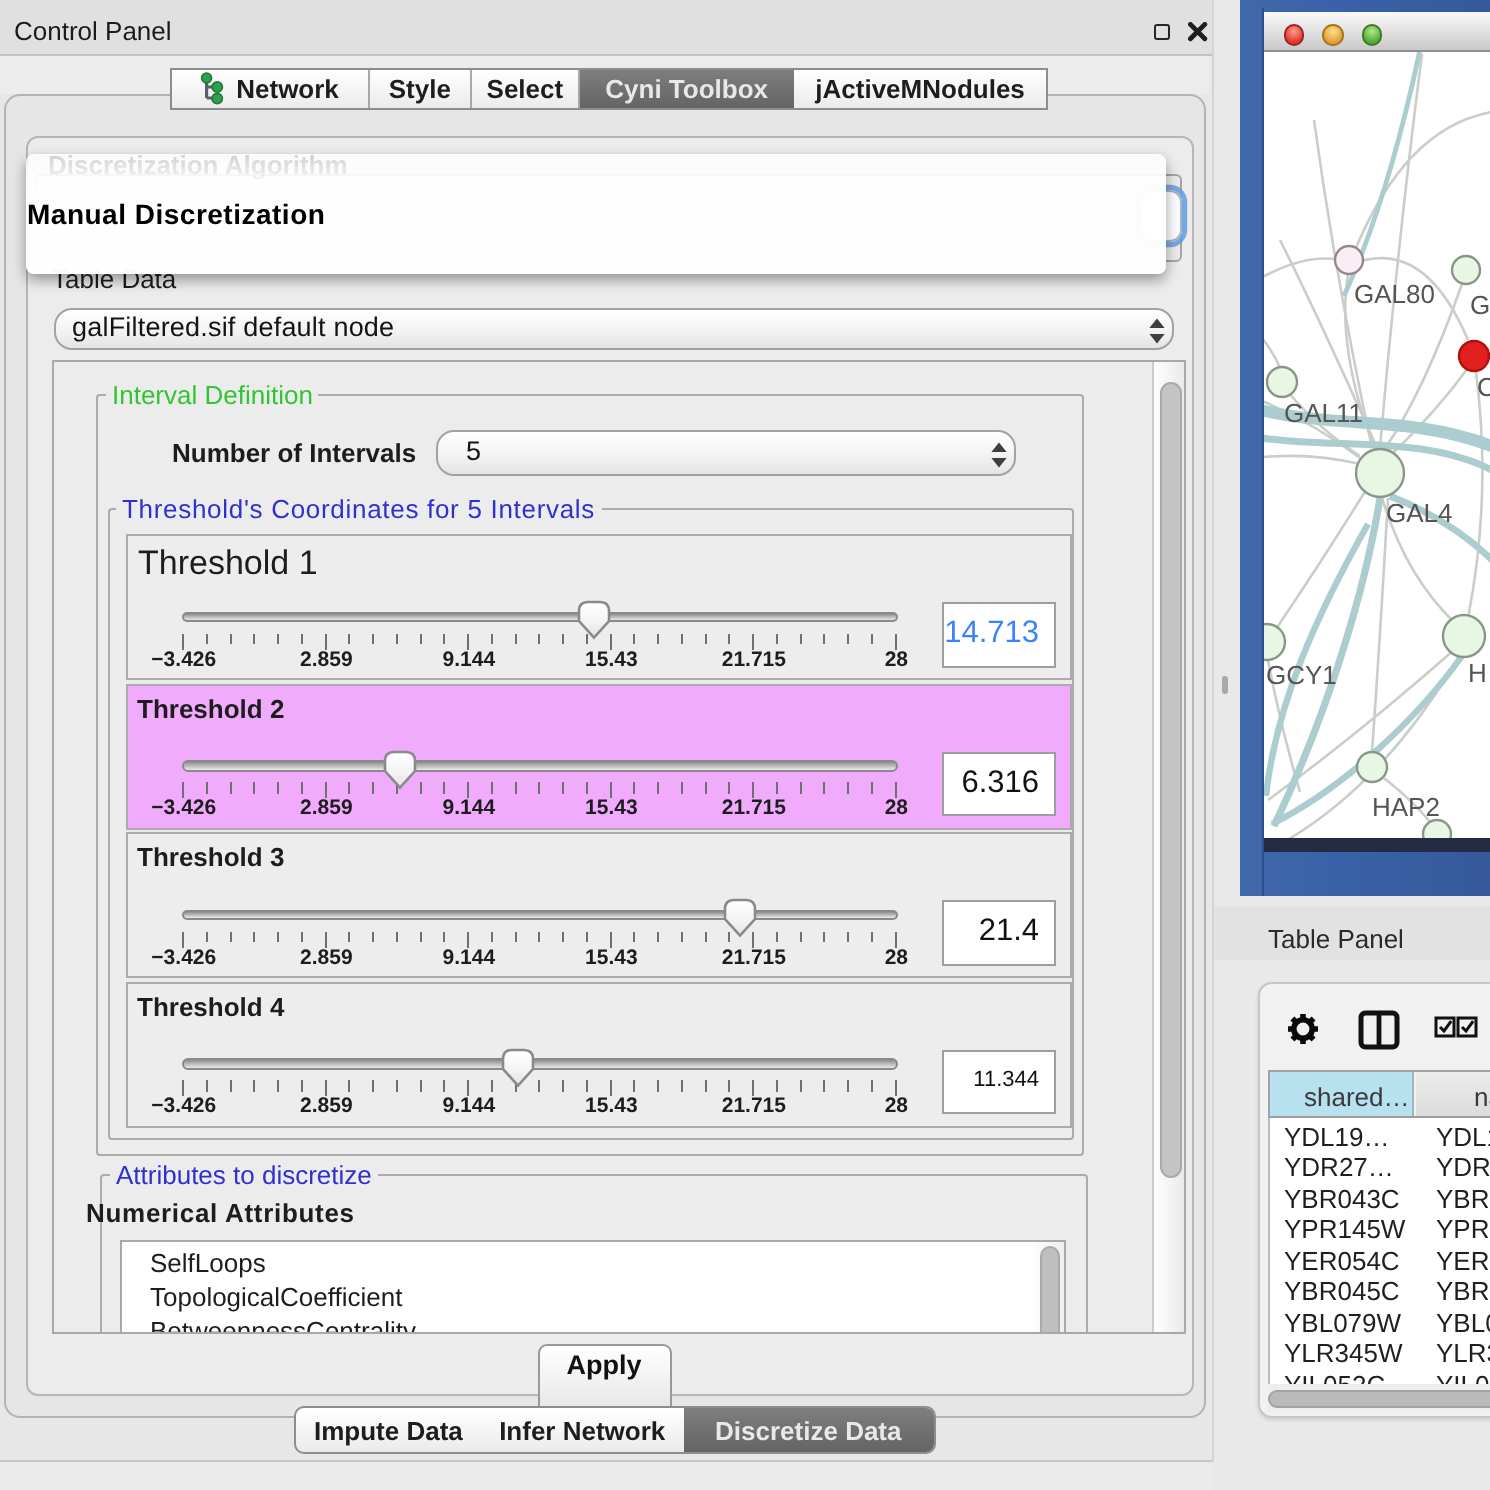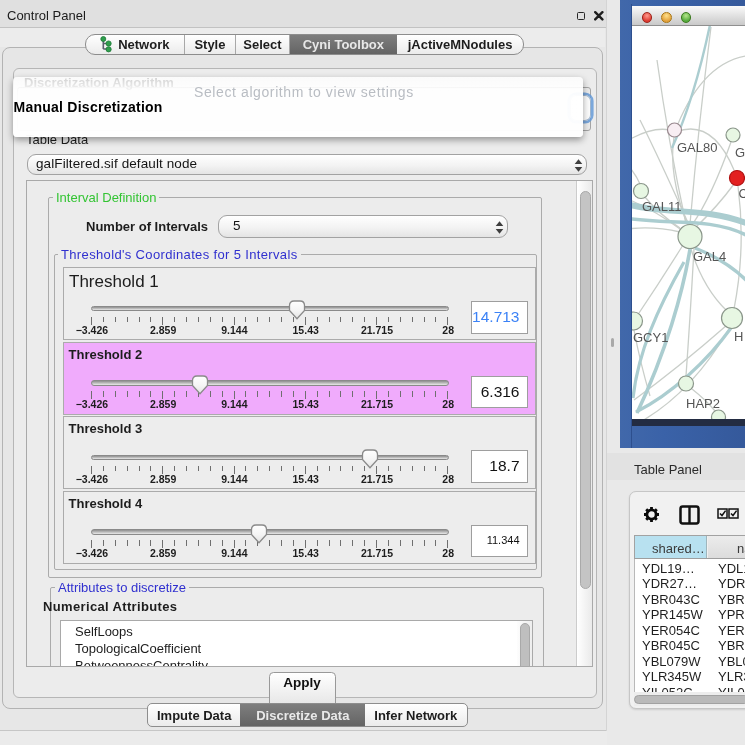--- a/index.html
+++ b/index.html
@@ -11,39 +11,38 @@
 
 <div class="a" style="left:0;top:0;width:607px;height:731px;background:#e7e7e7;border-bottom:1px solid #c6c6c6"></div>
 <div class="a" style="left:0;top:0;width:607px;height:28px;background:#e0e0e0;border-bottom:1px solid #c2c2c2"></div>
 <div class="t" style="left:7px;top:8px;font-size:13px;color:#1b1b1b">Control Panel</div>
 <div class="a" style="left:577px;top:11.5px;width:8px;height:8px;border:1.6px solid #272727;border-radius:1.5px"></div>
 <svg class="a" style="left:594px;top:11px" width="10" height="10">
       <path d="M1.2,1.2 L8.4,8.4 M8.4,1.2 L1.2,8.4" stroke="#1e1e1e" stroke-width="2.4" stroke-linecap="round"></path>
     </svg>
 <div class="a" style="left:0;top:28px;width:605px;height:19px;background:#ececec"></div>
 <div class="a" style="left:2px;top:47px;width:601px;height:662px;border:1px solid #b3b3b3;border-radius:8px;background:#e6e6e6"></div>
-<div class="a" style="left:85px;top:33.5px;width:439px;height:21.5px;border:1px solid #8d8d8d;border-radius:10px;background:linear-gradient(#ffffff,#ebebeb);display:flex;overflow:hidden">
+<div class="a" style="left:85px;top:33.5px;width:439px;height:21.5px;border:1px solid #8d8d8d;border-radius:0;background:linear-gradient(#ffffff,#ebebeb);display:flex;overflow:hidden">
 <div style="width:99px;height:100%;display:flex;align-items:center;justify-content:center;font-size:13px;font-weight:700;color:#1d1d1d;border-right:1px solid #a8a8a8;"><svg width="13" height="17" style="margin-right:5px" viewBox="0 0 13 17">
           <path d="M3.3,5 L3.3,13 M3.3,7.5 L8,7.5 M3.3,13 L8,13" stroke="#5a5f6e" stroke-width="1.6" fill="none"></path>
           <circle cx="3.3" cy="3" r="2.5" fill="#2f9e4d" stroke="#1e7a38" stroke-width="0.8"></circle>
           <circle cx="8.6" cy="7.5" r="2.6" fill="#2f9e4d" stroke="#1e7a38" stroke-width="0.8"></circle>
           <circle cx="8.6" cy="13.3" r="2.6" fill="#2f9e4d" stroke="#1e7a38" stroke-width="0.8"></circle>
         </svg>Network</div>
 <div style="width:52px;height:100%;display:flex;align-items:center;justify-content:center;font-size:13px;font-weight:700;color:#1d1d1d;border-right:1px solid #a8a8a8;">Style</div>
 <div style="width:53.5px;height:100%;display:flex;align-items:center;justify-content:center;font-size:13px;font-weight:700;color:#1d1d1d;border-right:1px solid #a8a8a8;">Select</div>
 <div style="width:108px;height:100%;display:flex;align-items:center;justify-content:center;font-size:13px;font-weight:700;background:linear-gradient(#7e7e7e,#646464);color:#e8e8e8;">Cyni Toolbox</div>
 <div style="width:126.5px;height:100%;display:flex;align-items:center;justify-content:center;font-size:13px;font-weight:700;color:#1d1d1d;">jActiveMNodules</div>
 </div>
 <div class="a" style="left:13px;top:68px;width:583.5px;height:630px;border:1px solid #b6b6b6;border-radius:6px;background:#ececec"></div>
 <div class="a" style="left:16.5px;top:87px;width:574px;height:44px;border:1px solid #a5a5a5;border-radius:3px"></div>
 <div class="t" style="left:24px;top:74.5px;font-size:13px;font-weight:700;color:#3a3a3a">Discretization Algorithm</div>
 <div class="a" style="left:570px;top:94.5px;width:21px;height:26px;border-radius:6px;background:#fdfdfd;box-shadow:0 0 0 2.6px rgba(102,155,216,0.85), inset 0 0 0 1px #9fb6cf"></div>
 <div class="t" style="left:26px;top:131.5px;font-size:13px">Table Data</div>
 <div class="a" style="left:13px;top:77px;width:569.5px;height:60px;background:linear-gradient(rgba(255,255,255,0.76),rgba(255,255,255,0.94) 13px,rgba(255,255,255,0.97) 20px);border-radius:4px;box-shadow:0 3px 7px rgba(0,0,0,0.38)"></div>
-<div class="t" style="left:194px;top:83.5px;font-size:14px;letter-spacing:0.6px;color:#b9bdc3">Select algorithm to view settings</div>
 <div class="t" style="left:13.5px;top:99px;font-size:14px;letter-spacing:0.25px;font-weight:700;color:#000">Manual Discretization</div>
 <div class="a" style="left:27px;top:153.5px;width:560px;height:21px;border:1px solid #a2a2a2;border-radius:9px;background:linear-gradient(#ffffff,#f3f3f3 55%,#e4e4e4)">
       <div class="t" style="left:8px;top:1.0px;font-size:13.5px;letter-spacing:0.1px;color:#141414">galFiltered.sif default node</div>
       <svg class="a" style="left:545px;top:2.0px" width="11" height="17" viewBox="0 0 11 17">
         <path d="M5.5,2.2 L9.3,7 L1.7,7 Z M5.5,14.8 L9.3,10 L1.7,10 Z" fill="#3f3f3f"></path>
       </svg>
     </div>
 <div class="a" style="left:26px;top:180px;width:567px;height:486.5px;border:1px solid #a9a9a9;background:#ececec;overflow:hidden">
 <div class="a" style="left:21px;top:16px;width:494px;height:381px;border:1px solid #ababab;border-radius:2px"></div>
       <div class="t" style="left:26px;top:8.5px;font-size:13px;letter-spacing:0.0px;color:#33c433;background:#ececec;padding:0 3px">Interval Definition</div>
@@ -105,21 +104,21 @@
 <div class="a" style="left:27.4px;top:48.5px;width:358px;height:5.5px;background:repeating-linear-gradient(90deg,#6f6f6f 0px,#6f6f6f 1px,rgba(0,0,0,0) 1px,rgba(0,0,0,0) 11.8767px)"></div>
 <div class="t" style="left:27.90px;top:55.5px;font-size:10.5px;font-weight:700;transform:translateX(-50%)">−3.426</div>
 <div class="t" style="left:99.16px;top:55.5px;font-size:10.5px;font-weight:700;transform:translateX(-50%)">2.859</div>
 <div class="t" style="left:170.42px;top:55.5px;font-size:10.5px;font-weight:700;transform:translateX(-50%)">9.144</div>
 <div class="t" style="left:241.68px;top:55.5px;font-size:10.5px;font-weight:700;transform:translateX(-50%)">15.43</div>
 <div class="t" style="left:312.94px;top:55.5px;font-size:10.5px;font-weight:700;transform:translateX(-50%)">21.715</div>
 <div class="t" style="left:384.20px;top:55.5px;font-size:10.5px;font-weight:700;transform:translateX(-50%)">28</div>
 <svg class="a" style="left:297.0px;top:32px" width="18" height="20" viewBox="0 0 17 20">
           <use href="#thp" fill="url(#tg)" stroke="#8a8a8a" stroke-width="1.3"></use>
         </svg>
-<div class="a" style="left:406.5px;top:33px;width:57px;height:32.5px;border:1px solid #9e9e9e;background:#fff;font-size:15.5px;color:#111;text-align:right;line-height:29px;padding-right:7px">18.7</div>
+<div class="a" style="left:406.5px;top:33px;width:57px;height:32.5px;border:1px solid #9e9e9e;background:#fff;font-size:15.5px;color:#111;text-align:right;line-height:29px;padding-right:7px">21.4</div>
 </div>
 <div class="a" style="left:36px;top:309.5px;width:473px;height:73px;border:1px solid #ababab;background:#ededed">
 <div class="t" style="left:4.5px;top:4px;font-size:13px;font-weight:700">Threshold 4</div>
 <div class="a" style="left:26.5px;top:37.5px;width:358px;height:5.5px;border:1px solid #8a8a8a;border-radius:3px;background:linear-gradient(#8e8e8e,#e9e9e9)"></div>
 <div class="a" style="left:27.4px;top:48.5px;width:358px;height:8px;background:repeating-linear-gradient(90deg,#6f6f6f 0px,#6f6f6f 1px,rgba(0,0,0,0) 1px,rgba(0,0,0,0) 71.26px)"></div>
 <div class="a" style="left:27.4px;top:48.5px;width:358px;height:5.5px;background:repeating-linear-gradient(90deg,#6f6f6f 0px,#6f6f6f 1px,rgba(0,0,0,0) 1px,rgba(0,0,0,0) 11.8767px)"></div>
 <div class="t" style="left:27.90px;top:55.5px;font-size:10.5px;font-weight:700;transform:translateX(-50%)">−3.426</div>
 <div class="t" style="left:99.16px;top:55.5px;font-size:10.5px;font-weight:700;transform:translateX(-50%)">2.859</div>
 <div class="t" style="left:170.42px;top:55.5px;font-size:10.5px;font-weight:700;transform:translateX(-50%)">9.144</div>
 <div class="t" style="left:241.68px;top:55.5px;font-size:10.5px;font-weight:700;transform:translateX(-50%)">15.43</div>
@@ -139,22 +138,22 @@
 <div class="t" style="left:14px;top:36.5px;font-size:13px">BetweennessCentrality</div>
 <div class="a" style="left:456px;top:0;width:16px;height:70px;background:linear-gradient(90deg,#fdfdfd,#ededed)"></div>
 <div class="a" style="left:459px;top:2px;width:9.5px;height:66px;border-radius:5px;background:#bfbfbf;border:1px solid #a9a9a9"></div>
 </div>
 <div class="a" style="left:549px;top:0;width:18px;height:486px;background:linear-gradient(90deg,#ffffff,#e7e7e7);border-left:1px solid #cccccc"></div>
 <div class="a" style="left:552.5px;top:10px;width:11.5px;height:398px;border-radius:6px;background:#c4c4c4;border:1px solid #a9a9a9"></div>
 </div>
 <div class="a" style="left:268.5px;top:671.5px;width:67px;height:37px;border:1px solid #999;border-radius:4.5px;background:linear-gradient(#ffffff,#e4e4e4);font-size:13.5px;font-weight:700;color:#111;text-align:center;line-height:19px">Apply</div>
 <div class="a" style="left:147px;top:703px;width:320.5px;height:24px;border:1px solid #8d8d8d;border-radius:5px;background:linear-gradient(#ffffff,#ebebeb);display:flex;overflow:hidden">
 <div style="width:93px;height:100%;display:flex;align-items:center;justify-content:center;font-size:13px;font-weight:700;color:#1d1d1d;">Impute Data</div>
+<div style="width:102px;height:100%;display:flex;align-items:center;justify-content:center;font-size:13px;font-weight:700;color:#1d1d1d;">Infer Network</div>
 <div style="width:125.5px;height:100%;display:flex;align-items:center;justify-content:center;font-size:13px;font-weight:700;background:linear-gradient(#7e7e7e,#646464);color:#e9e9e9;">Discretize Data</div>
-<div style="width:102px;height:100%;display:flex;align-items:center;justify-content:center;font-size:13px;font-weight:700;color:#1d1d1d;">Infer Network</div>
 </div>
 <div class="a" style="left:605.5px;top:0;width:1.5px;height:731px;background:#d4d4d4"></div>
 <div class="a" style="left:607px;top:0;width:138px;height:745px;background:#e9e9e9"></div>
 <div class="a" style="left:611px;top:338px;width:3px;height:9px;background:#a9a9a9;border-radius:1.5px"></div>
 <div class="a" style="left:620px;top:0;width:125px;height:448px;background:linear-gradient(90deg,#4168aa,#3a62a8 35%,#35599b)"></div>
 <div class="a" style="left:630.5px;top:4px;width:1.5px;height:444px;background:#2d4f8e"></div>
 <div class="a" style="left:632px;top:6px;width:113px;height:20px;background:linear-gradient(#fafafa,#c9c9c9);border-bottom:1px solid #8f8f8f"></div>
 <div class="a" style="left:641.6px;top:12.1px;width:10.8px;height:10.8px;border-radius:50%;background:radial-gradient(circle at 50% 30%,#ff9b8e,#dd3a30 70%);border:1px solid #9c251c"></div>
 <div class="a" style="left:661.1px;top:12.1px;width:10.8px;height:10.8px;border-radius:50%;background:radial-gradient(circle at 50% 30%,#ffe08a,#e2a03a 70%);border:1px solid #a87717"></div>
 <div class="a" style="left:680.6px;top:12.1px;width:10.8px;height:10.8px;border-radius:50%;background:radial-gradient(circle at 50% 30%,#b5e68b,#55aa3c 70%);border:1px solid #3c7a1f"></div>

